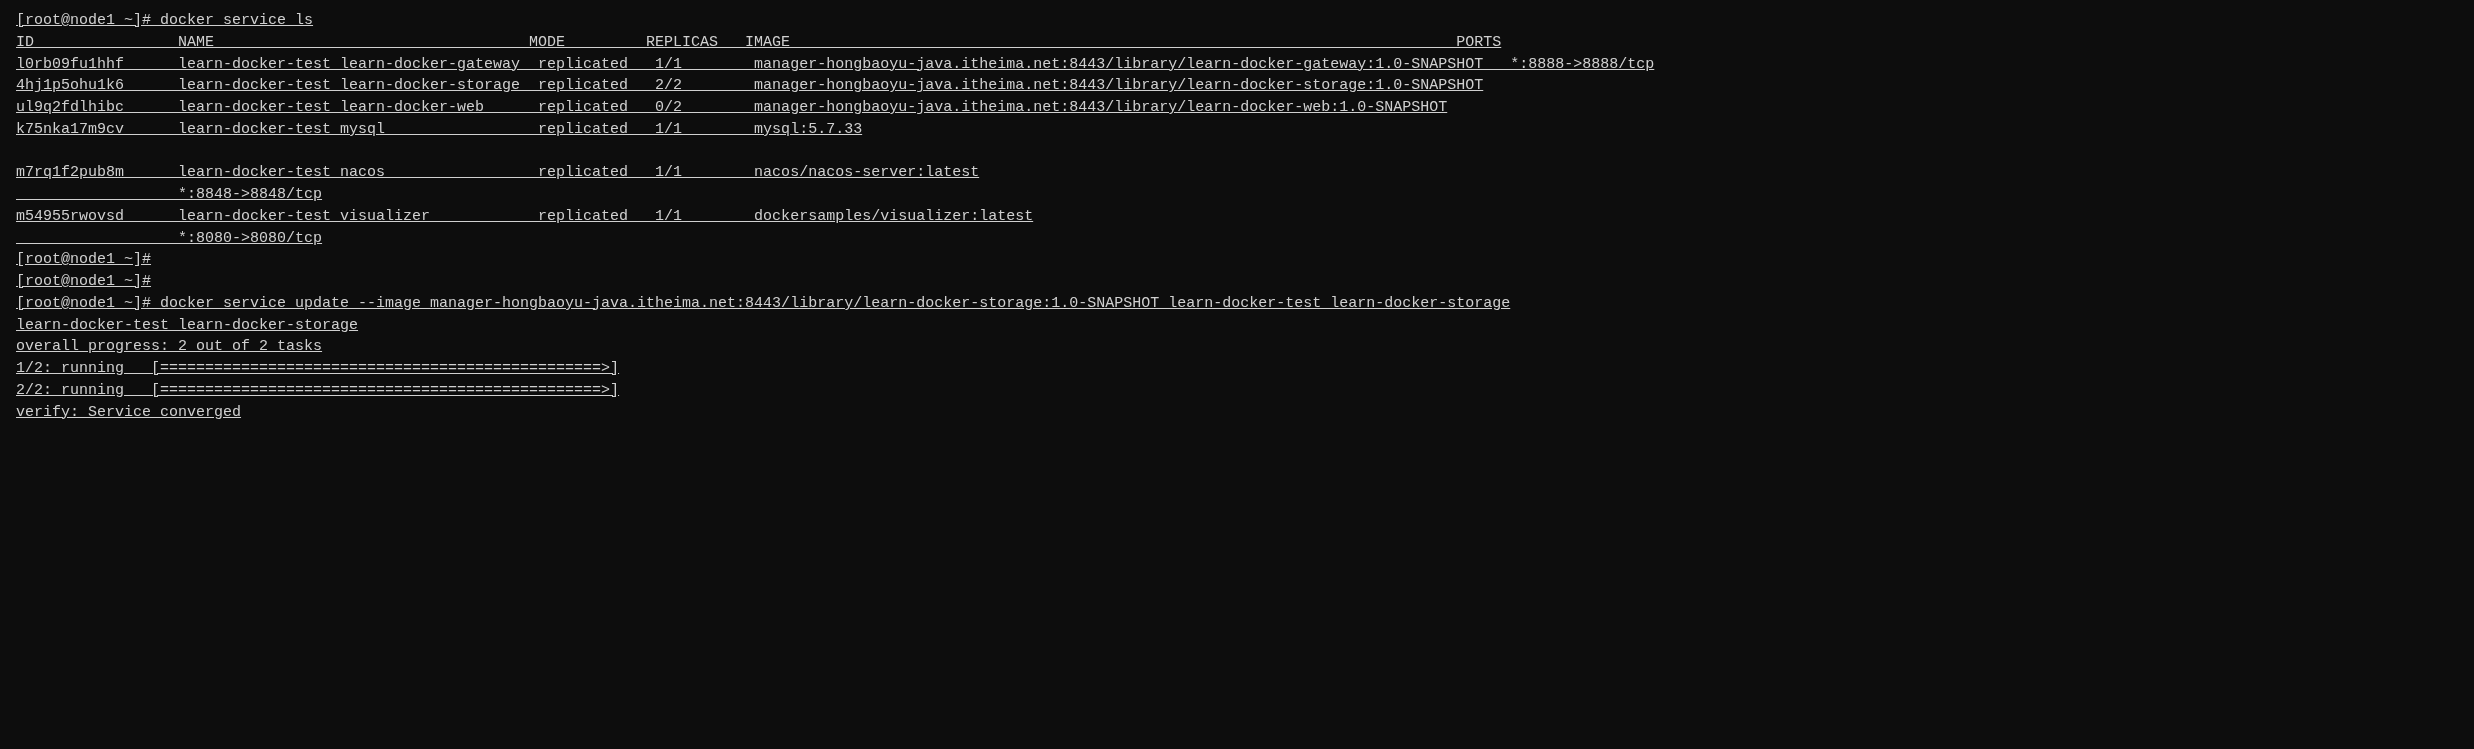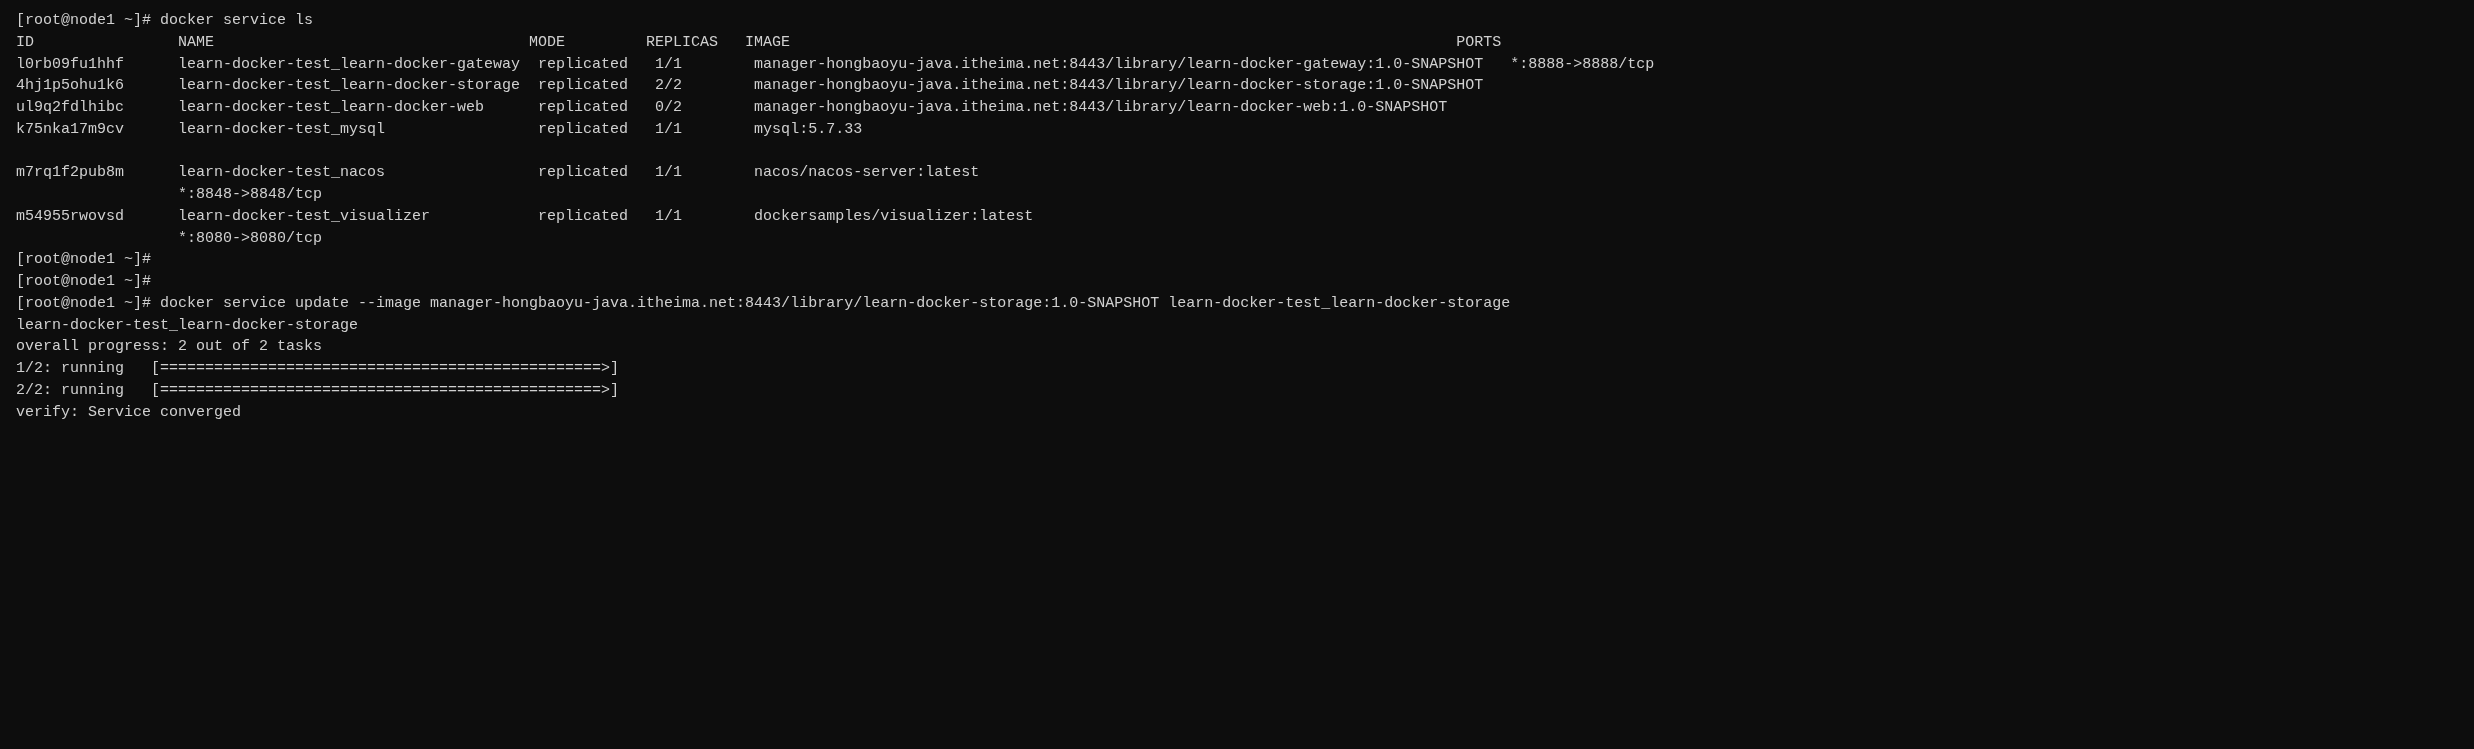--- a/index.html
+++ b/index.html
@@ -13,20 +13,21 @@
       font-family: 'Courier New', Courier, monospace;
       font-size: 15px;
       line-height: 1.45;
       padding: 10px 16px;
       width: 2474px;
       min-height: 749px;
       overflow-x: hidden;
     }
     .terminal {
       white-space: pre;
+      text-decoration: underline;
     }
   </style>
 </head>
 <body>
 
 <div class="terminal"><span>[root@node1 ~]# docker service ls</span>
 <span>ID                NAME                                   MODE         REPLICAS   IMAGE                                                                          PORTS</span>
 <span>l0rb09fu1hhf      learn-docker-test_learn-docker-gateway  replicated   1/1        manager-hongbaoyu-java.itheima.net:8443/library/learn-docker-gateway:1.0-SNAPSHOT   *:8888-&gt;8888/tcp</span>
 <span>4hj1p5ohu1k6      learn-docker-test_learn-docker-storage  replicated   2/2        manager-hongbaoyu-java.itheima.net:8443/library/learn-docker-storage:1.0-SNAPSHOT</span>
 <span>ul9q2fdlhibc      learn-docker-test_learn-docker-web      replicated   0/2        manager-hongbaoyu-java.itheima.net:8443/library/learn-docker-web:1.0-SNAPSHOT</span>

